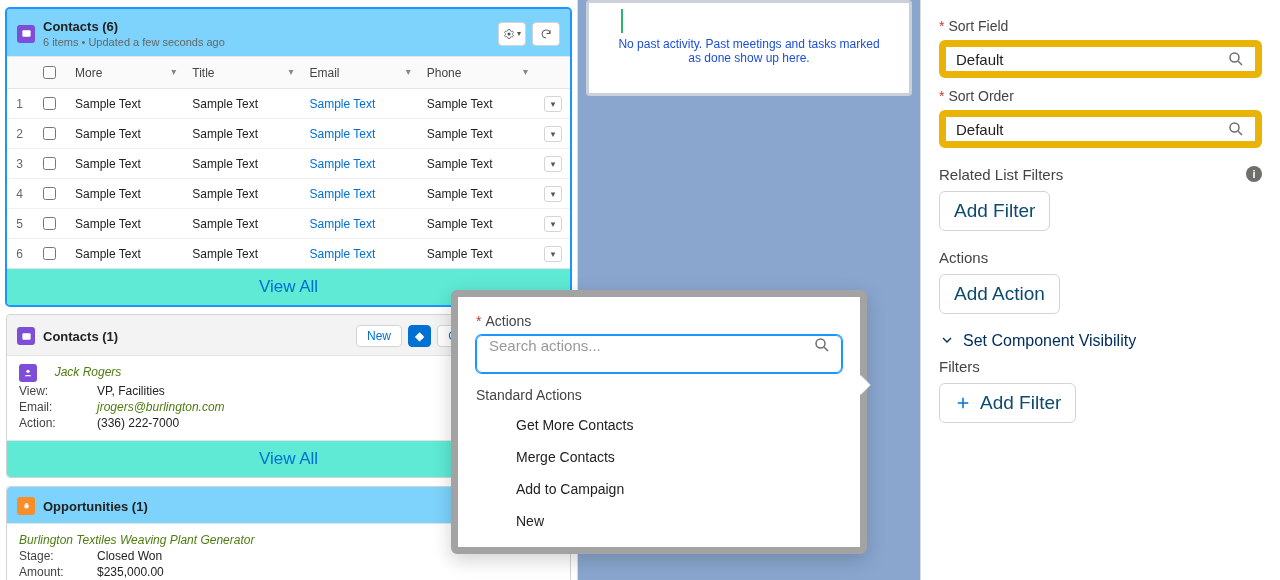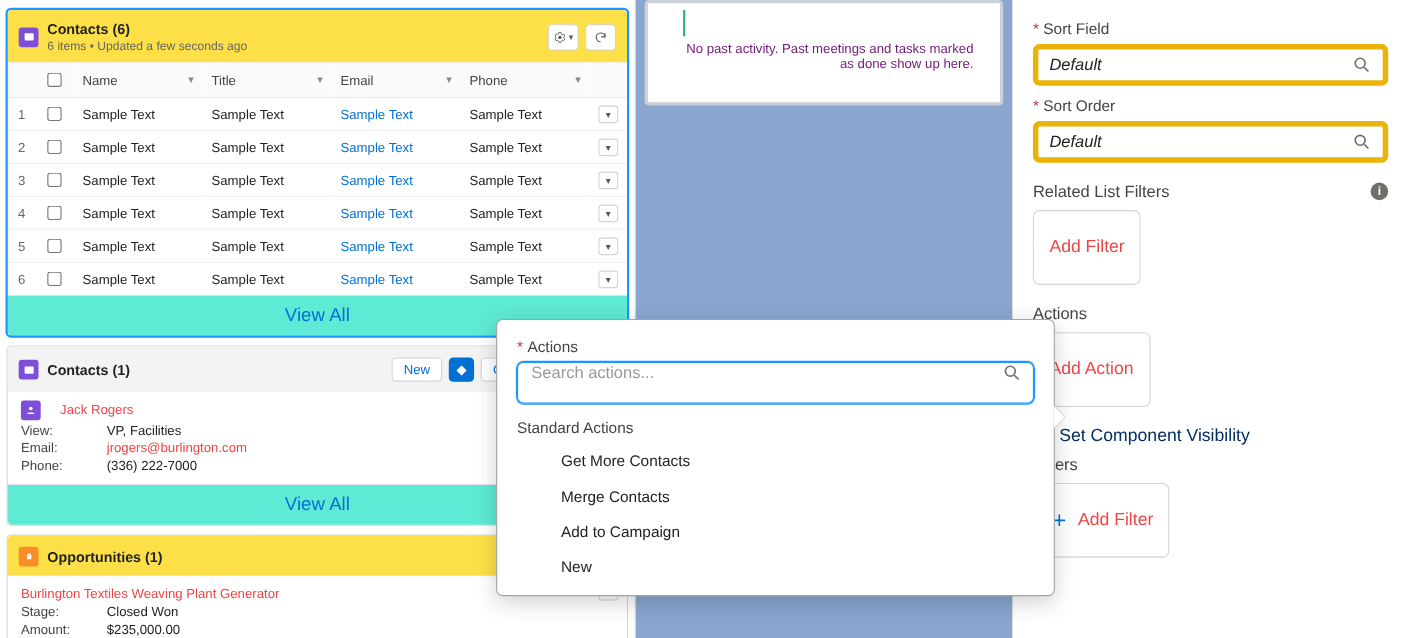--- a/index.html
+++ b/index.html
@@ -34,21 +34,21 @@
     background: #fff;
   }
   .card.selected {
     outline: 2px solid #1b96ff;
     outline-offset: -1px;
   }
   .card-header {
     display: flex;
     align-items: center;
     padding: 10px 10px 8px 10px;
-    background: #fde047;
+    background: #7dd3fc;
     border-bottom: 1px solid #e4e4e4;
     border-radius: 4px 4px 0 0;
   }
   .card-icon {
     width: 18px; height: 18px;
     border-radius: 3px;
     margin-right: 8px;
     display:flex;align-items:center;justify-content:center;
     color:#fff;
     font-size:10px;
@@ -77,64 +77,64 @@
   table.rel-table td{padding:5px 8px;border-top:1px solid #f0f0f0;}
   table.rel-table td.num{width:24px;color:#666;text-align:right;}
   table.rel-table td.chk{width:24px;}
   table.rel-table a{color:#0070d2;text-decoration:none;}
   .row-menu{border:1px solid #d4d4d4;border-radius:3px;width:18px;height:16px;display:flex;align-items:center;justify-content:center;font-size:9px;color:#555;background:#fff;cursor:pointer;margin-left:auto;}
   .view-all{
     text-align:center;padding:8px 0;border-top:1px solid #e4e4e4;
     color:#0070d2;font-size:17px;cursor:pointer;background:#5eead4;border-radius:0 0 4px 4px;
   }
   .record-body{padding:8px 12px 10px 12px;position:relative;}
-  .record-link{color:#ef4444;font-size:12px;text-decoration:none;}
+  .record-link{color:#4d7c0f;font-size:12px;text-decoration:none;font-style:italic;}
   .field-row{display:flex;font-size:12px;margin-top:2px;}
   .field-row .lbl{width:78px;color:#444;}
   .record-menu{position:absolute;top:6px;right:8px;}
   
   .middle{
     flex:1;
     background:#8aa6cf;
     padding:0 8px;
     position:relative;
   }
   .middle-card{
     background:#fff;border:3px solid #ccd1d9;border-radius:4px;
     margin-top:0;padding:6px 0 18px 0;height:96px;position:relative;
   }
   .timeline-tick{border-left:2px solid #2bb673;height:24px;margin-left:32px;}
-  .timeline-msg{font-size:12px;color:#701a75;text-align:right;padding:0 24px;margin-top:4px;}
+  .timeline-msg{font-size:12px;color:#1d4ed8;text-align:center;padding:0 24px;margin-top:4px;}
   
   .right{
     width:360px;border-left:1px solid #ddd;background:#fff;
     padding:8px 18px;overflow:hidden;
   }
   .form-label{font-size:14px;color:#444;margin:10px 0 6px 0;}
   .form-label .req{color:#c23934;margin-right:4px;}
   .lookup{
-    border:5px solid #eab308;border-radius:6px;height:38px;
+    border:7px solid #eab308;border-radius:6px;height:38px;
     display:flex;align-items:center;padding:0 10px;justify-content:space-between;
-    font-size:15px;cursor:pointer;font-style:italic;
+    font-size:15px;cursor:pointer;
   }
   .lookup svg{width:18px;height:18px;fill:#706e6b;}
   .section-head{font-size:15px;color:#444;margin:18px 0 8px 0;font-weight:400;display:flex;align-items:flex-start;gap:8px;}
   .section-head.bold{color:#032d60;font-weight:400;font-size:16px;}
   .section-head .info{margin-left:auto;width:16px;height:16px;border-radius:50%;background:#706e6b;color:#fff;font-size:11px;display:flex;align-items:center;justify-content:center;font-weight:700;}
   .link-btn{
-    border:1px solid #d4d4d4;border-radius:6px;padding:24px 14px;
-    color:#ef4444;font-size:16px;background:#fff;cursor:pointer;display:inline-flex;align-items:center;gap:8px;
+    border:1px solid #d4d4d4;border-radius:6px;padding:8px 14px;
+    color:#0c4a6e;font-size:19px;background:#fff;cursor:pointer;display:inline-flex;align-items:center;gap:8px;
   }
   .chev-toggle{width:16px;height:16px;display:inline-block;}
   
   .popover{
     position:absolute;
     left:451px; top:290px;
-    width:508px;
-    background:#fff;border:1px solid #a3a3a3;border-radius:6px;
+    width:416px;
+    background:#fff;border:7px solid #a3a3a3;border-radius:6px;
     box-shadow:0 6px 20px rgba(0,0,0,.18);
     padding:16px 18px 10px 18px;
     z-index:50;
   }
   .popover::after{
     content:"";position:absolute;right:-10px;top:78px;
     width:0;height:0;border-top:10px solid transparent;border-bottom:10px solid transparent;
     border-left:10px solid #fff;
     filter:drop-shadow(1px 0 0 #cfcfcf);
   }
@@ -184,21 +184,21 @@
                 <path d="M20 4v7h-7"></path>
               </svg>
           </div>
         </div>
       </div>
       <table class="rel-table">
         <thead>
             <tr>
           <th style="width:24px"></th>
           <th style="width:24px"><input type="checkbox" style=""></th>
-          <th><span>Name</span><span class="chev">▾</span></th>
+          <th><span>More</span><span class="chev">▾</span></th>
           <th><span>Title</span><span class="chev">▾</span></th>
           <th><span>Email</span><span class="chev">▾</span></th>
           <th><span>Phone</span><span class="chev">▾</span></th>
           <th style="width:28px"></th>
         </tr>
           </thead>
         <tbody id="contacts-rows">
             <tr>
               <td class="num">1</td>
               <td class="chk"><input type="checkbox" style=""></td>
@@ -295,21 +295,21 @@
         <div class="row-menu record-menu">▾</div>
         <div class="field-row">
             <div class="lbl">View:</div>
             <div>VP, Facilities</div>
           </div>
         <div class="field-row">
             <div class="lbl">Email:</div>
             <a class="record-link">jrogers@burlington.com</a>
           </div>
         <div class="field-row">
-            <div class="lbl">Phone:</div>
+            <div class="lbl">Action:</div>
             <div>(336) 222-7000</div>
           </div>
       </div>
       <div class="view-all">View All</div>
     </div>
 
     <div class="card">
       <div class="card-header">
         <div class="card-icon orange">
           <svg viewBox="0 0 24 24" width="11" height="11" fill="#fff">

